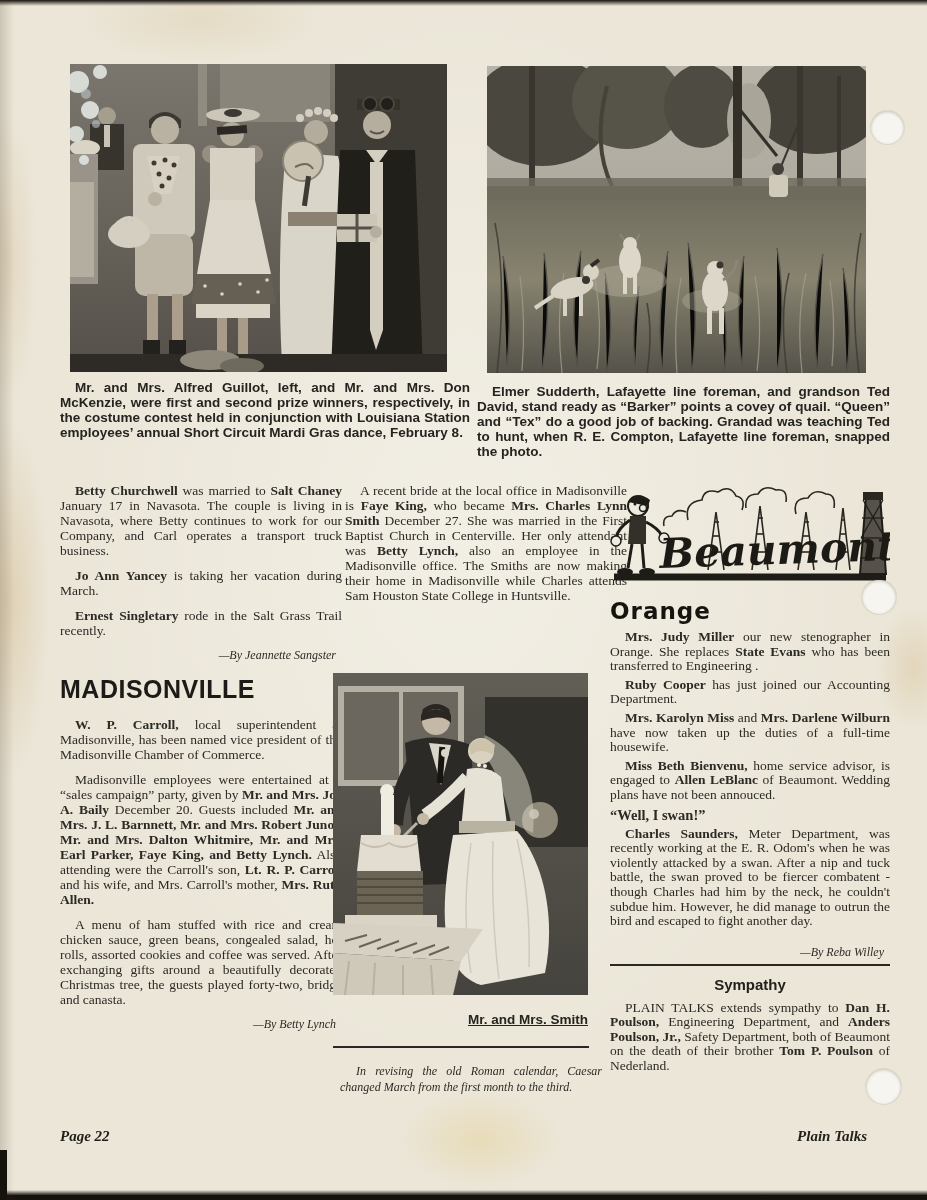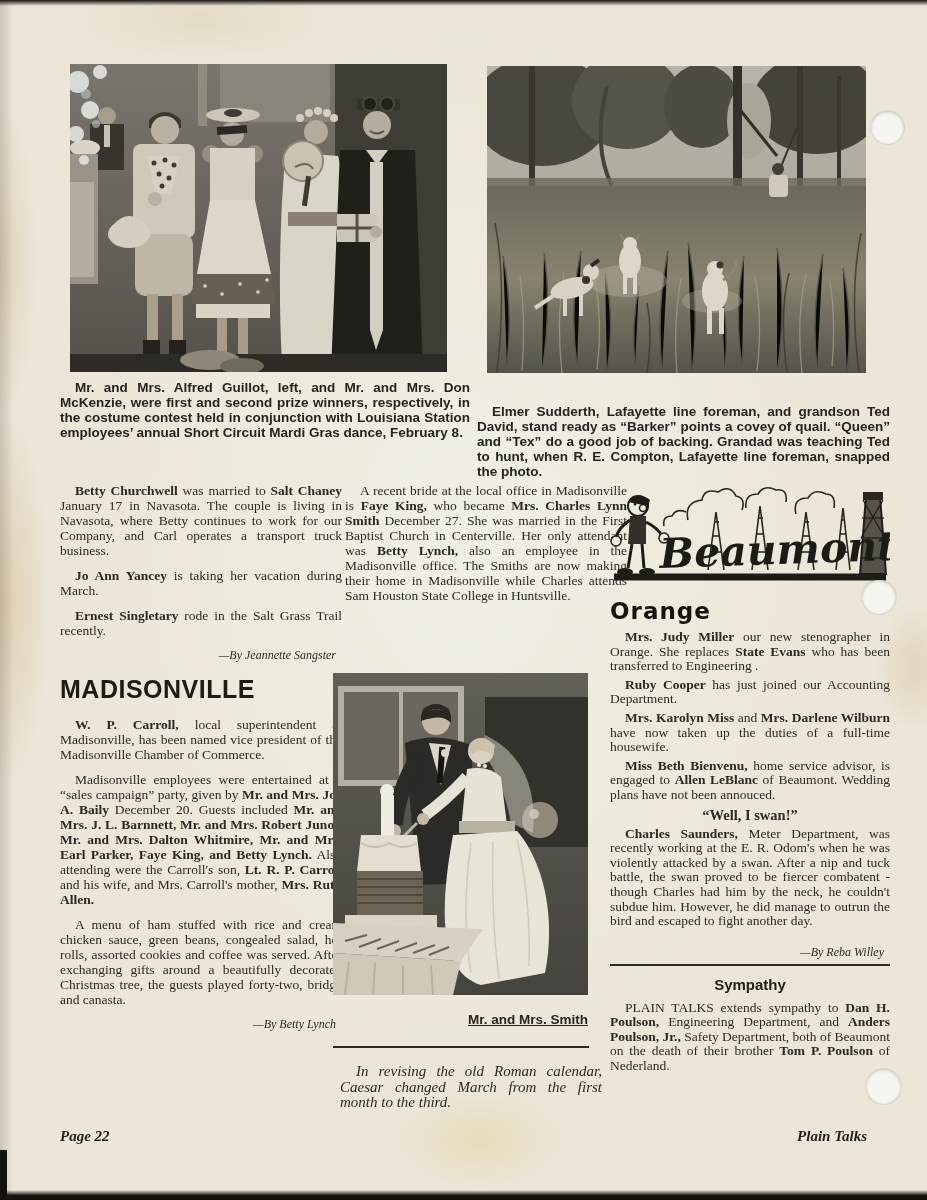--- a/index.html
+++ b/index.html
@@ -27,25 +27,25 @@
     font-size:13.5px;line-height:15px;color:#262420;text-align:justify;text-indent:15px;}
   .col{position:absolute;color:#2c2a25;}
   .p{font-size:13.5px;line-height:15px;text-align:justify;text-indent:15px;margin:0 0 10px 0;}
   .p b{font-weight:bold;}
   .tight .p{margin:0 0 4px 0;line-height:14.6px;}
   .byline{font-style:italic;font-size:12px;text-align:right;margin:0 6px 12px 0;}
   .city-head{font-family:"Liberation Sans",sans-serif;font-weight:900;font-size:25px;
     letter-spacing:.5px;color:#1d1b17;margin:6px 0 13px 0;transform:scaleY(1.04);}
   .orange-head{font-family:"DejaVu Sans",sans-serif;font-weight:bold;font-size:23px;
     letter-spacing:1px;color:#16140f;margin:8px 0 6px 0;}
-  .center-head{font-weight:bold;font-size:14.5px;text-align:center;margin:2px 0 3px 0;}
+  .center-head{font-weight:bold;font-size:14.5px;text-align:left;margin:2px 0 3px 0;}
   .sans-head{font-family:"Liberation Sans",sans-serif;font-weight:bold;font-size:15px;
     text-align:center;margin:10px 0 8px 0;color:#22201b;}
   .rule{position:absolute;height:2px;background:#2b2823;}
-  .quote{position:absolute;font-style:italic;font-size:15px;line-height:15.5px;
+  .quote{position:absolute;font-style:italic;font-size:12px;line-height:15.5px;
     text-align:justify;text-indent:16px;color:#2c2a25;}
   .wed-cap{position:absolute;font-family:"Liberation Sans",sans-serif;font-weight:bold;
     font-size:13.5px;text-align:right;color:#262420;text-decoration:underline;}
   .footer{position:absolute;font-weight:bold;font-style:italic;font-size:15px;color:#22201b;}
 </style>
 </head>
 <body>
 
 <div class="page">
 
@@ -255,21 +255,21 @@
 
     <g stroke="#3f3c35" stroke-width="1.6" opacity=".85">
       <path d="M10,307 q10,-90 -2,-150" fill="none"></path>
         <path d="M372,307 q-10,-80 2,-140" fill="none"></path>
       <path d="M160,307 q6,-40 0,-70" fill="none"></path>
         <path d="M300,307 q-8,-60 2,-100" fill="none"></path>
     </g>
   </svg>
 
   <div class="caption" style="left:60px;top:380px;width:410px;">Mr. and Mrs. Alfred Guillot, left, and Mr. and Mrs. Don McKenzie, were first and second prize winners, respectively, in the costume contest held in conjunction with Louisiana Station employees’ annual Short Circuit Mardi Gras dance, February 8.</div>
-  <div class="caption" style="left:477px;top:404px;width:413px;">Elmer Sudderth, Lafayette line foreman, and grandson Ted David, stand ready as “Barker” points a covey of quail. “Queen” and “Tex” do a good job of backing. Grandad was teaching Ted to hunt, when R. E. Compton, Lafayette line foreman, snapped the photo.</div>
+  <div class="caption" style="left:477px;top:384px;width:413px;">Elmer Sudderth, Lafayette line foreman, and grandson Ted David, stand ready as “Barker” points a covey of quail. “Queen” and “Tex” do a good job of backing. Grandad was teaching Ted to hunt, when R. E. Compton, Lafayette line foreman, snapped the photo.</div>
 
   <div class="col" style="left:60px;top:483px;width:282px;">
     <p class="p"><b>Betty Churchwell</b><span> was married to </span><b>Salt Chaney</b><span> January 17 in Navasota. The couple is living in Navasota, where Betty continues to work for our Company, and Carl operates a transport truck business.</span></p>
     <p class="p"><b>Jo Ann Yancey</b><span> is taking her vacation during March.</span></p>
     <p class="p"><b>Ernest Singletary</b><span> rode in the Salt Grass Trail recently.</span></p>
     <div class="byline">—By Jeannette Sangster</div>
     <div class="city-head">MADISONVILLE</div>
     <p class="p"><b>W. P. Carroll,</b><span> local superintendent at Madisonville, has been named vice president of the Madisonville Chamber of Commerce.</span></p>
     <p class="p"><span>Madisonville employees were entertained at a “sales campaign” party, given by </span><b>Mr. and Mrs. Joe A. Baily</b><span> December 20. Guests included </span><b>Mr. and Mrs. J. L. Barnnett, Mr. and Mrs. Robert Junot, Mr. and Mrs. Dalton Whitmire, Mr. and Mrs. Earl Parker, Faye King, and Betty Lynch.</b><span> Also attending were the Carroll's son, </span><b>Lt. R. P. Carroll</b><span> and his wife, and Mrs. Carroll's mother, </span><b>Mrs. Ruth Allen.</b></p>
     <p class="p"><span>A menu of ham stuffed with rice and cream chicken sauce, green beans, congealed salad, hot rolls, assorted cookies and coffee was served. After exchanging gifts around a beautifully decorated Christmas tree, the guests played forty-two, bridge and canasta.</span></p>

